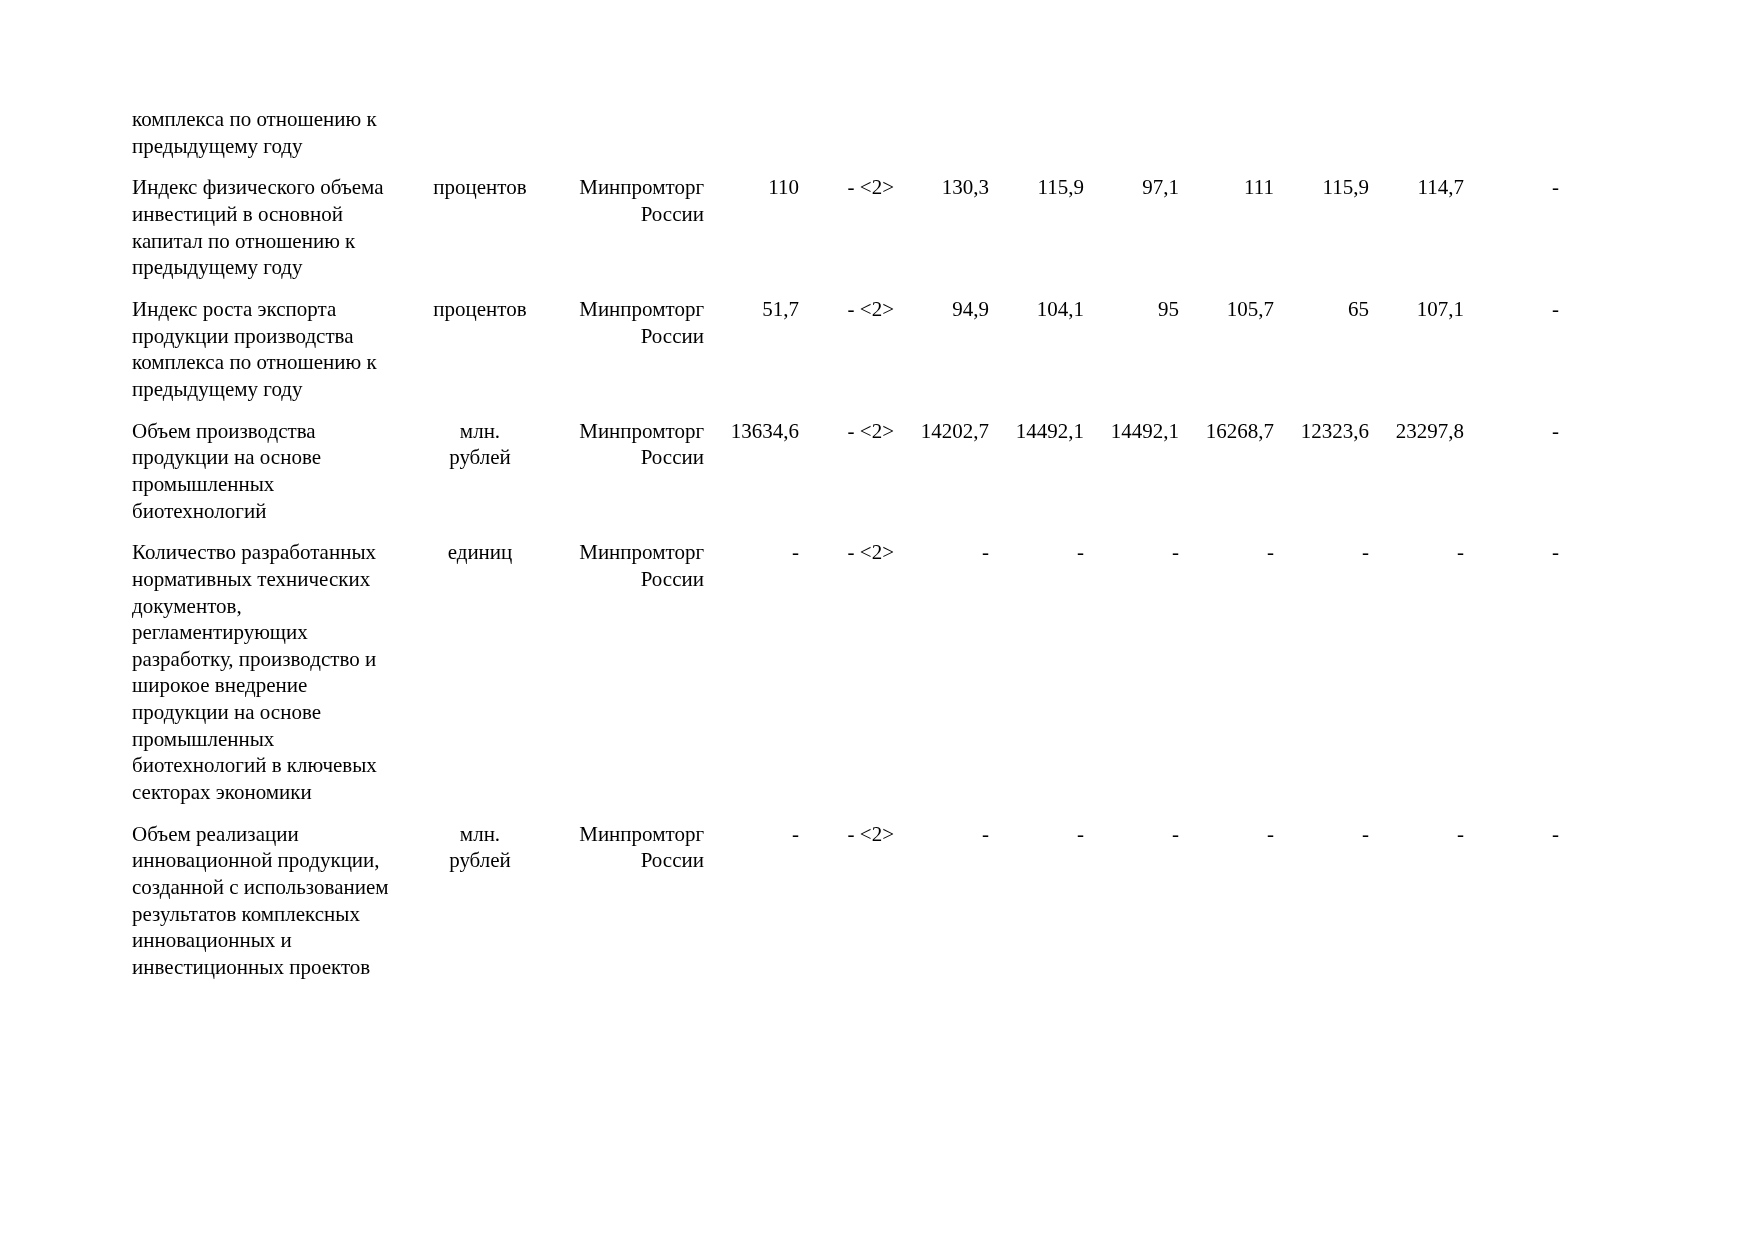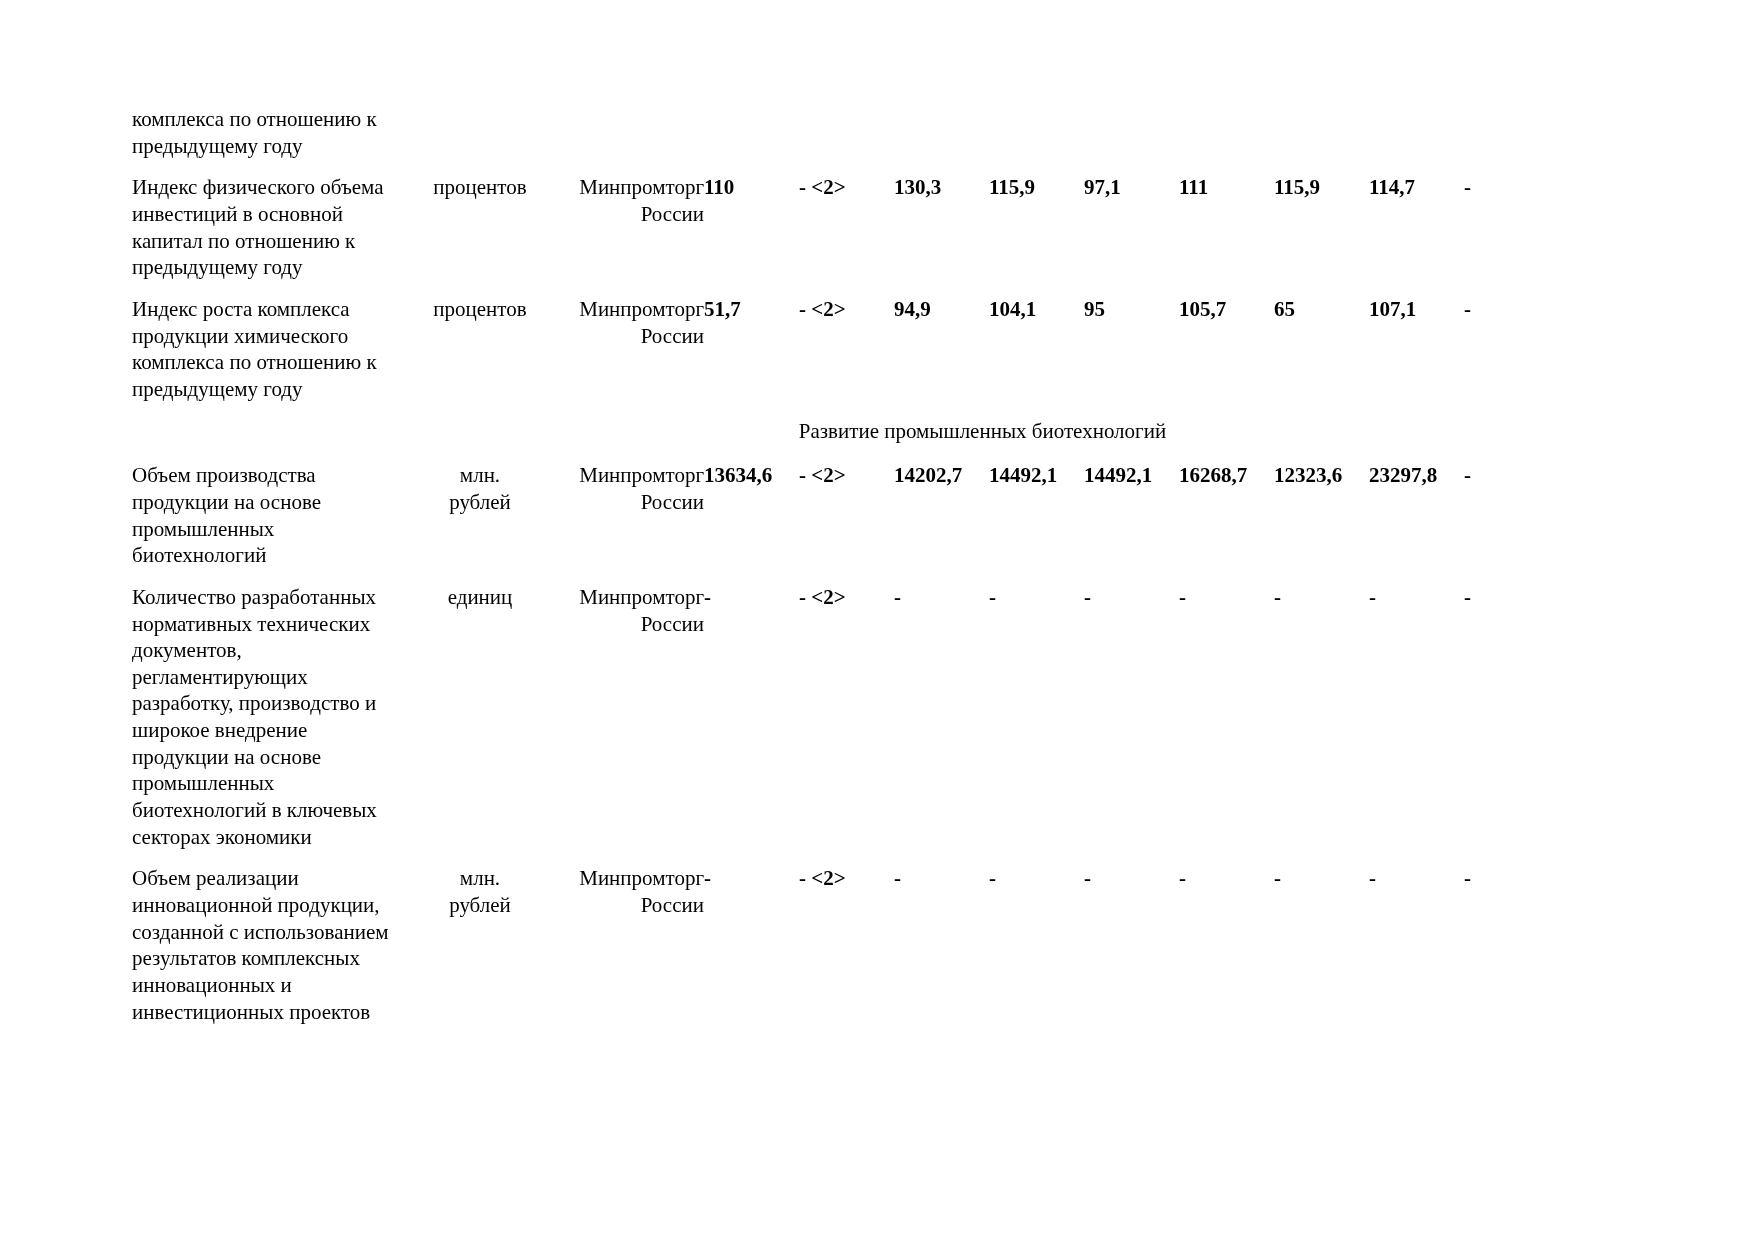--- a/index.html
+++ b/index.html
@@ -35,23 +35,22 @@
     margin-top: 33px;
   }
   td.unit {
     text-align: center;
   }
   td.responsible {
     text-align: right;
     padding-left: 8px;
   }
   td.value {
-    text-align: left;
+    text-align: right;
     white-space: nowrap;
-    font-weight: bold;
   }
   td.section-header {
     text-align: center;
     padding: 0 0 18px 274px;
   }
 </style>
 </head>
 <body>
 
 <div class="page">
@@ -90,42 +89,39 @@
         <td class="value">130,3</td>
         <td class="value">115,9</td>
         <td class="value">97,1</td>
         <td class="value">111</td>
         <td class="value">115,9</td>
         <td class="value">114,7</td>
         <td class="value">-</td>
       </tr>
 
       <tr>
-        <td class="indicator">Индекс роста комплекса продукции химического комплекса по отношению к предыдущему году</td>
+        <td class="indicator">Индекс роста экспорта продукции производства комплекса по отношению к предыдущему году</td>
         <td class="unit">
           <div>процентов</div>
         </td>
         <td class="responsible">
           <div>Минпромторг</div>
           <div>России</div>
         </td>
         <td class="value">51,7</td>
         <td class="value">- &lt;2&gt;</td>
         <td class="value">94,9</td>
         <td class="value">104,1</td>
         <td class="value">95</td>
         <td class="value">105,7</td>
         <td class="value">65</td>
         <td class="value">107,1</td>
         <td class="value">-</td>
       </tr>
 
-      <tr>
-        <td class="section-header" colspan="12">Развитие промышленных биотехнологий</td>
-      </tr>
 
       <tr>
         <td class="indicator">Объем производства продукции на основе промышленных биотехнологий</td>
         <td class="unit">
           <div>млн.</div>
           <div>рублей</div>
         </td>
         <td class="responsible">
           <div>Минпромторг</div>
           <div>России</div>

